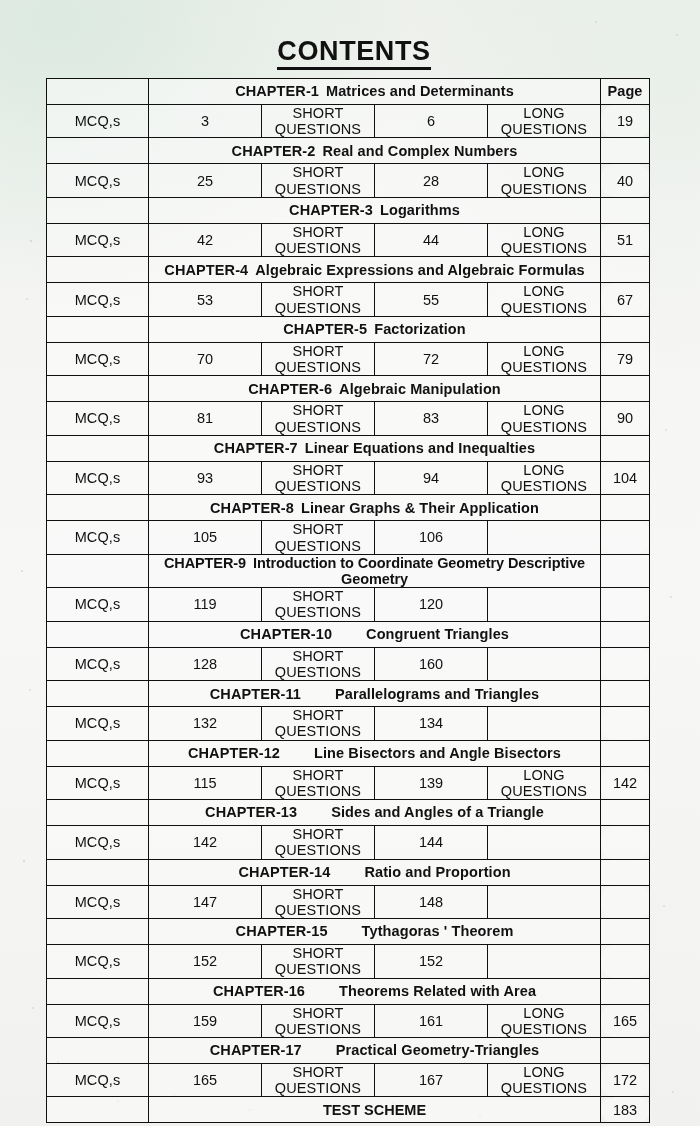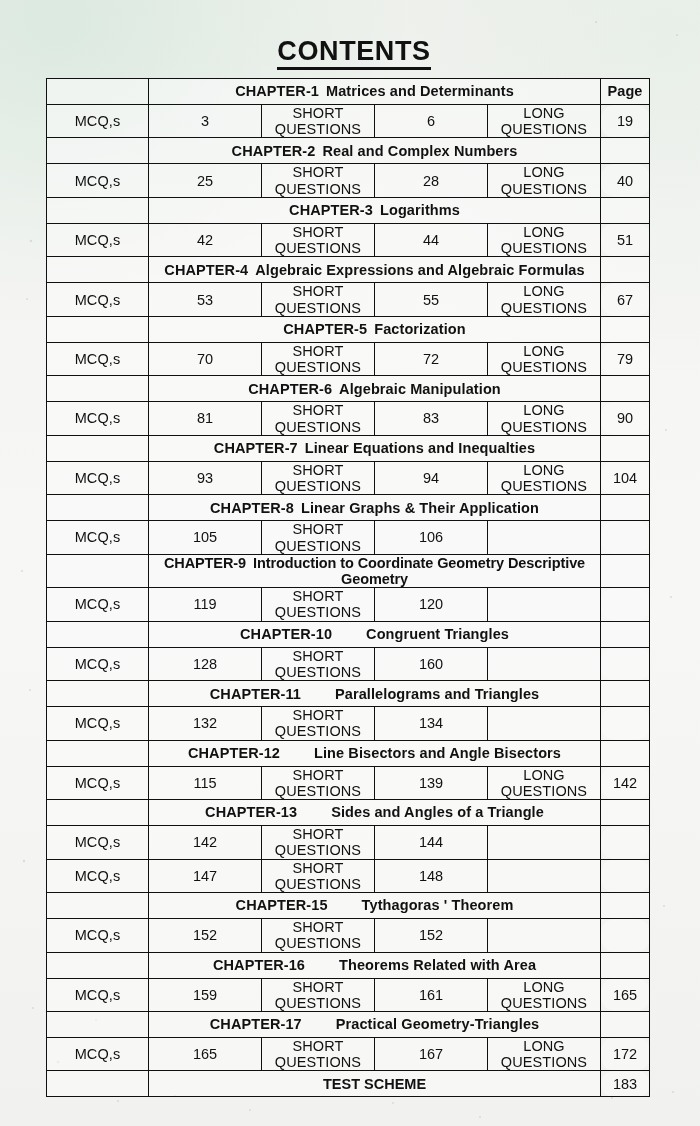--- a/index.html
+++ b/index.html
@@ -298,20 +298,25 @@
         <td class="c-page empty"></td>
       </tr>
       <tr class="detail-row">
         <td class="c-mcq lbl">MCQ,s</td>
         <td class="c-num1 num">142</td>
         <td class="c-sq lbl">SHORT QUESTIONS</td>
         <td class="c-num2 num">144</td>
         <td class="c-lq lbl"></td>
         <td class="c-page pagenum"></td>
       </tr>
+      <tr class="chapter-row wide-gap">
+        <td class="c-mcq empty"></td>
+        <td class="ch-title" colspan="4"><span class="ch-no">CHAPTER-14</span><span class="ch-name">Ratio and Proportion</span></td>
+        <td class="c-page empty"></td>
+      </tr>
       <tr class="detail-row">
         <td class="c-mcq lbl">MCQ,s</td>
         <td class="c-num1 num">147</td>
         <td class="c-sq lbl">SHORT QUESTIONS</td>
         <td class="c-num2 num">148</td>
         <td class="c-lq lbl"></td>
         <td class="c-page pagenum"></td>
       </tr>
       <tr class="chapter-row wide-gap">
         <td class="c-mcq empty"></td>

